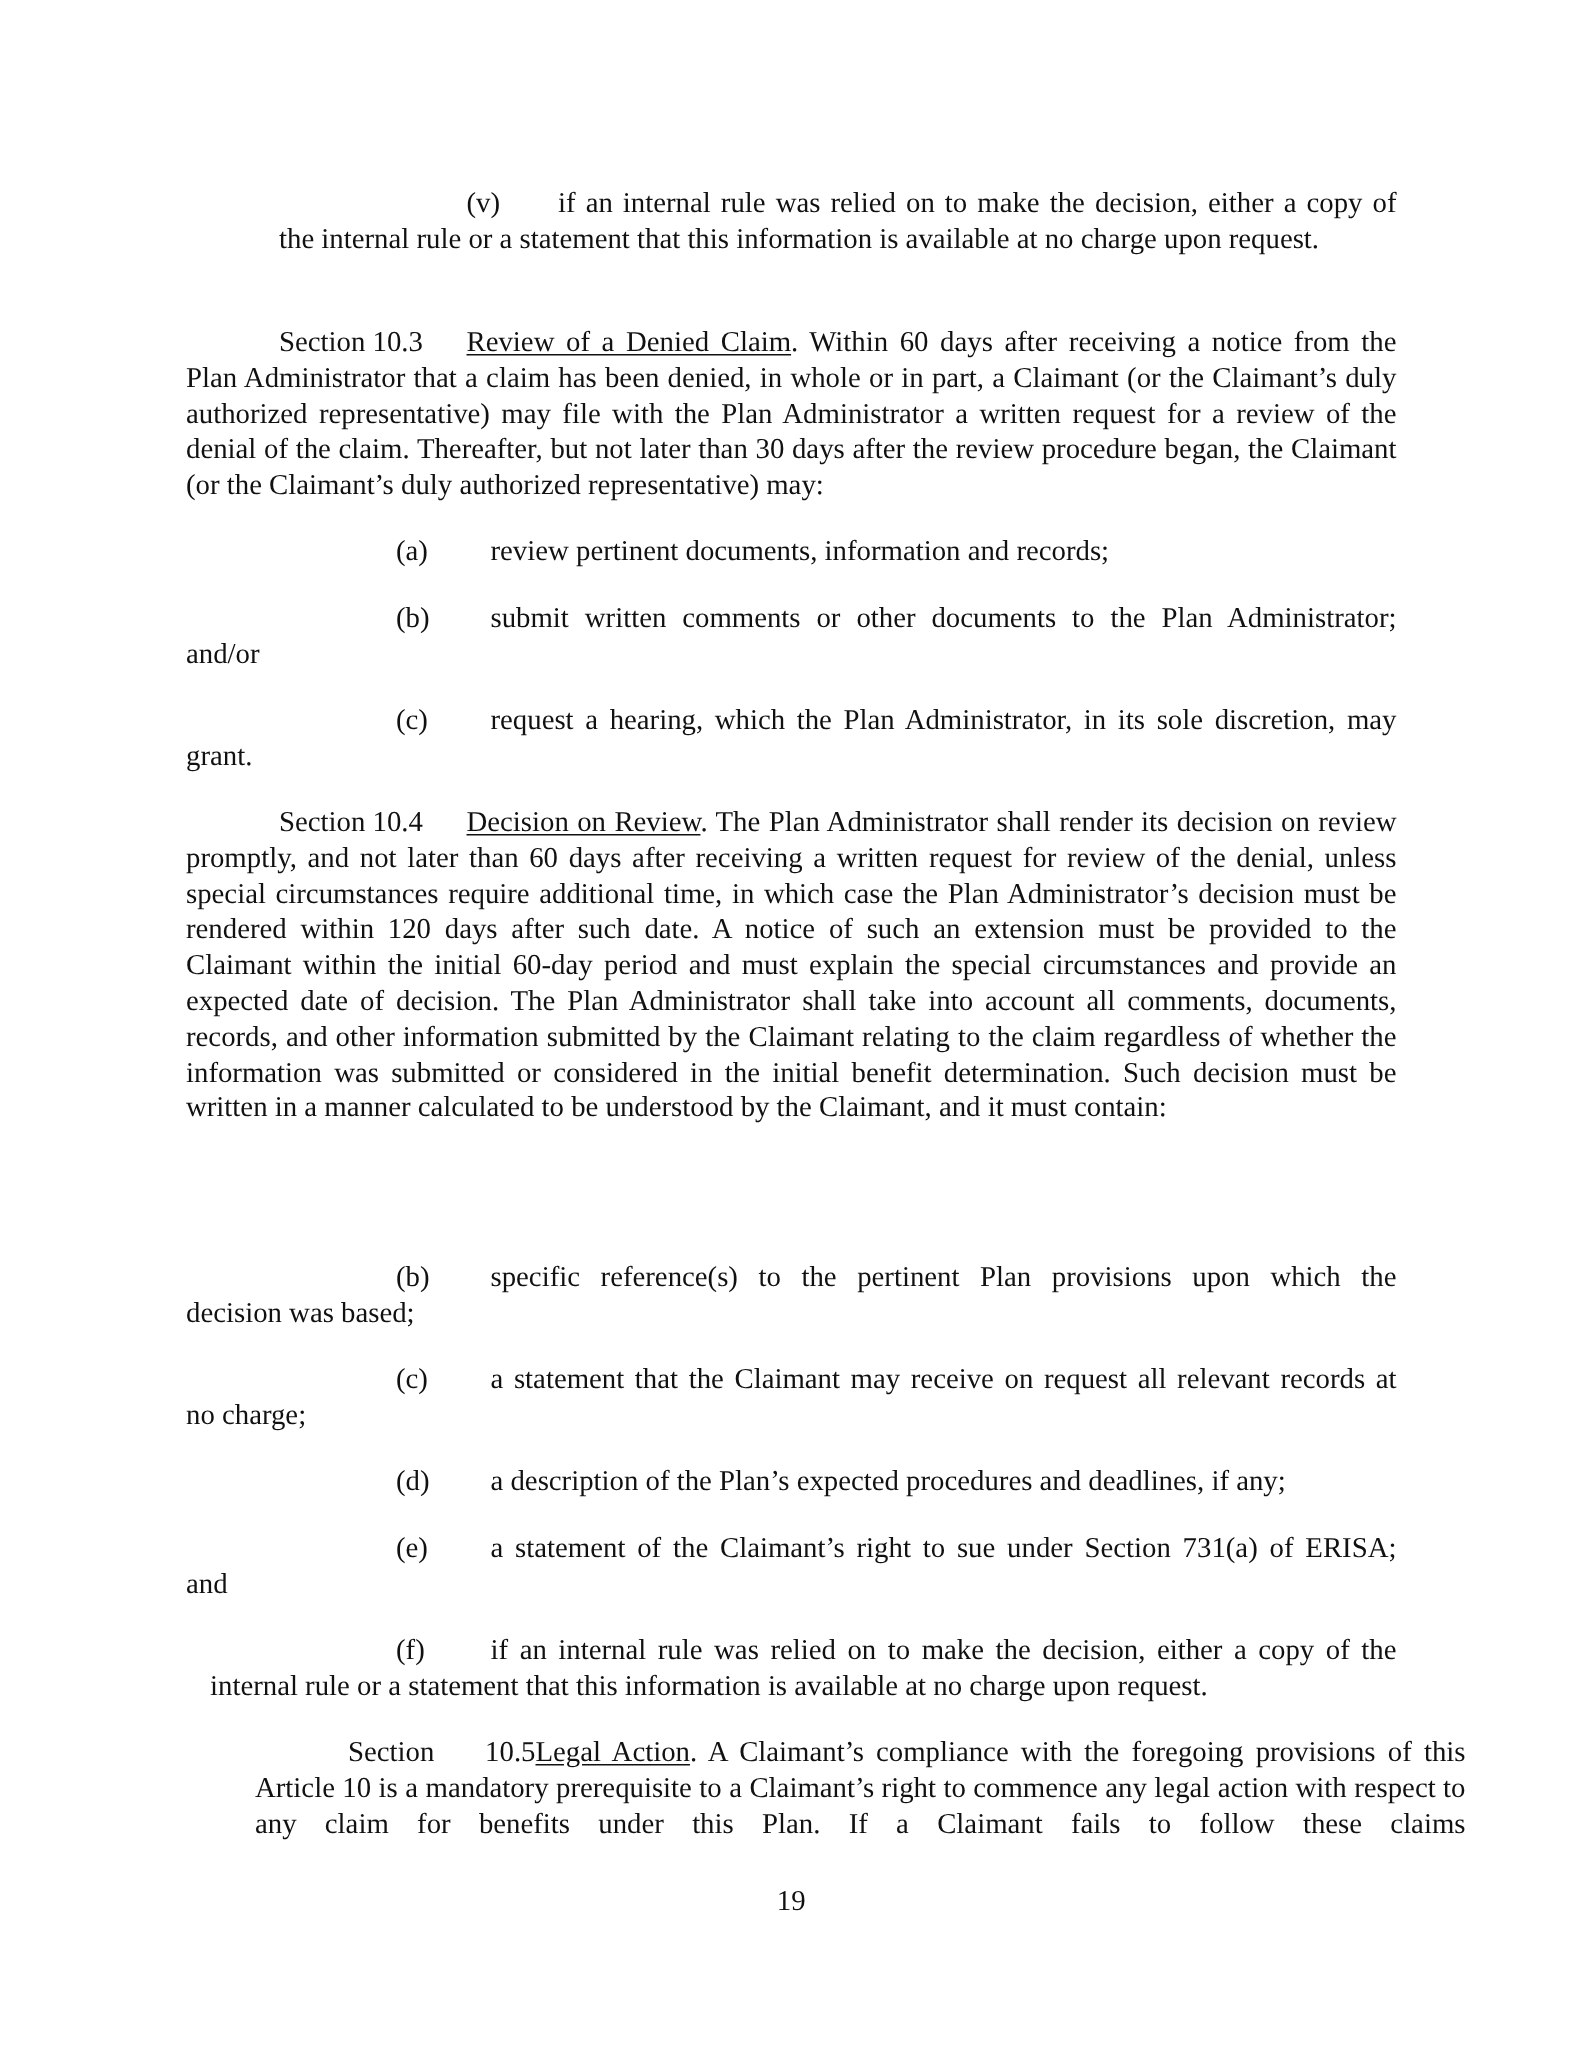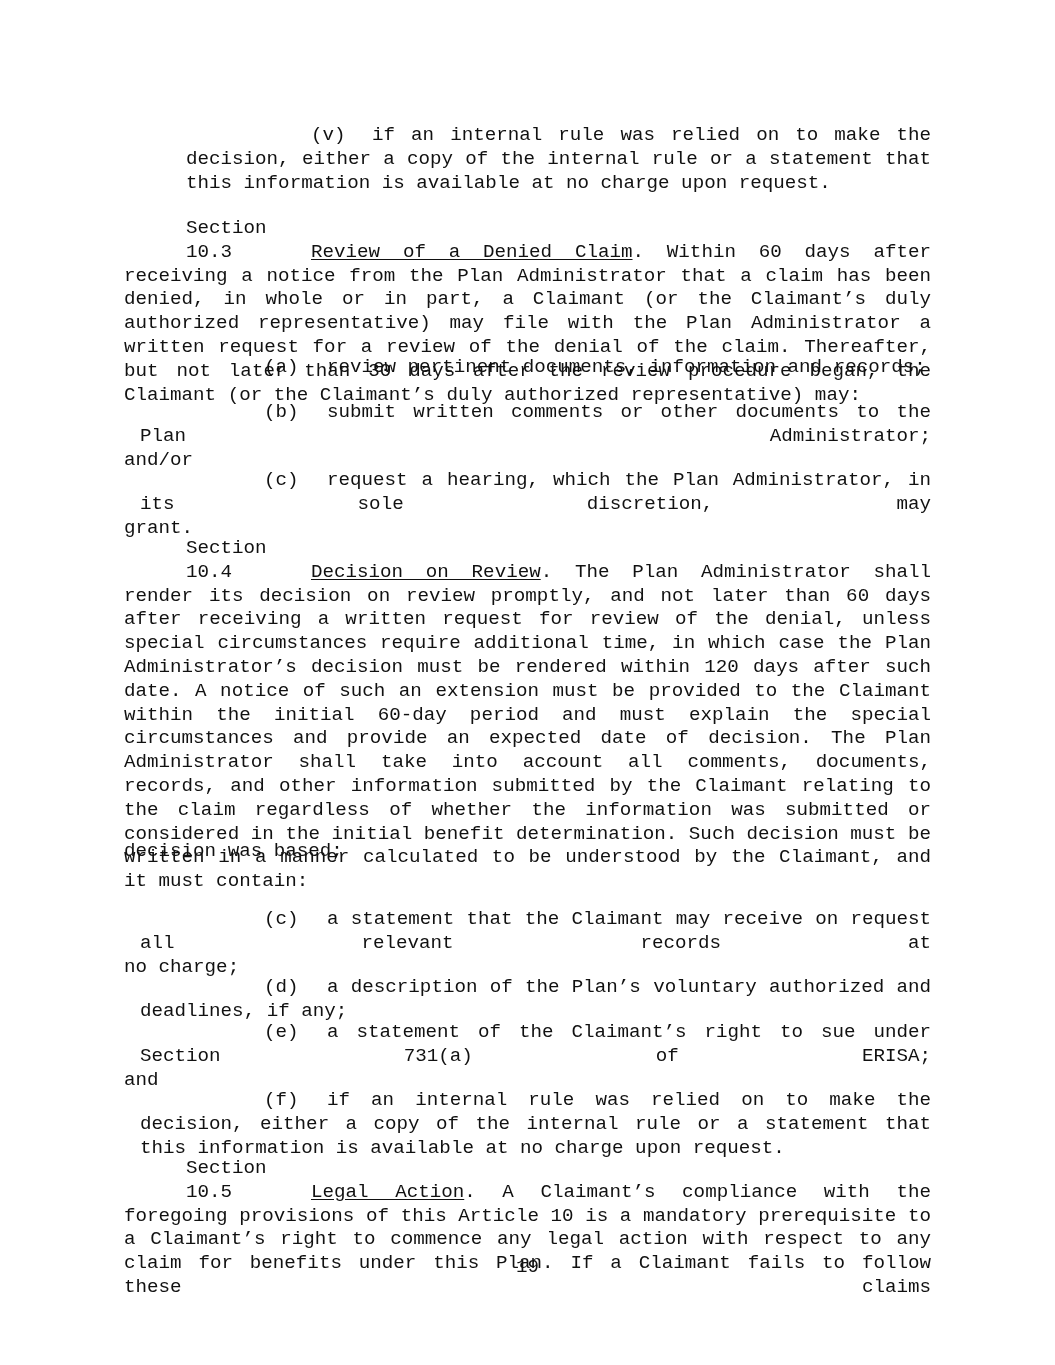--- a/index.html
+++ b/index.html
@@ -1,21 +1,21 @@
 <!DOCTYPE html>
 <html><head>
 <meta charset="utf-8">
 <style>
   html, body { margin: 0; padding: 0; background: #ffffff; }
   body {
     width: 1055px; height: 1365px; position: relative; overflow: hidden;
     font-family: "Liberation Serif", "DejaVu Serif", serif;
     font-size: 19.2px; line-height: 23.8px; color: #111111;
   }
-  .page { position: absolute; left: 0; top: 0; width: 1055px; height: 1043px; font-family: Liberation Mono, monospace; }
+  .page { position: absolute; left: 0; top: 0; width: 1055px; height: 1043px; }
   .blk { position: absolute; left: 124px; width: 807px; text-align: justify; }
   .ind-v { left: 186px; width: 745px; }
   .ind-v .first { text-indent: 125px; }
   p { margin: 0; }
   .sec { text-indent: 62px; }
   .sec-num { display: inline-block; width: 125px; text-indent: 0; }
   .u { text-decoration: underline; text-underline-offset: 2px; }
   .item { text-indent: 124px; margin-left: 16px; }
   .lbl { display: inline-block; width: 63px; text-indent: 0; }
   .lbl-v { display: inline-block; width: 61px; text-indent: 0; }
@@ -48,39 +48,40 @@
     <p class="item last-just"><span class="lbl">(c)</span><span>request a hearing, which the Plan Administrator, in its sole discretion, may</span></p>
     <p>grant.</p>
   </div>
 
   <div class="blk" style="top:537px;">
     <p class="sec"><span class="sec-num">Section 10.4</span><span class="u">Decision on Review</span><span>.  The Plan Administrator shall render its decision on review promptly, and not later than 60 days after receiving a written request for review of the denial, unless special circumstances require additional time, in which case the Plan Administrator’s decision must be rendered within 120 days after such date.  A notice of such an extension must be provided to the Claimant within the initial 60-day period and must explain the special circumstances and provide an expected date of decision.  The Plan Administrator shall take into account all comments, documents, records, and other information submitted by the Claimant relating to the claim regardless of whether the information was submitted or considered in the initial benefit determination.  Such decision must be written in a manner calculated to be understood by the Claimant, and it must contain:</span></p>
   </div>
 
 
   <div class="blk" style="top:840px;">
+    <p class="item last-just"><span class="lbl">(b)</span><span>specific reference(s) to the pertinent Plan provisions upon which the</span></p>
     <p>decision was based;</p>
   </div>
 
   <div class="blk" style="top:908px;">
     <p class="item last-just"><span class="lbl">(c)</span><span>a statement that the Claimant may receive on request all relevant records at</span></p>
     <p>no charge;</p>
   </div>
 
   <div class="blk" style="top:976px;">
-    <p class="item"><span class="lbl">(d)</span><span>a description of the Plan’s voluntary authorized and deadlines, if any;</span></p>
+    <p class="item"><span class="lbl">(d)</span><span>a description of the Plan’s expected procedures and deadlines, if any;</span></p>
   </div>
 
   <div class="blk" style="top:1021px;">
     <p class="item last-just"><span class="lbl">(e)</span><span>a statement of the Claimant’s right to sue under Section 731(a) of ERISA;</span></p>
     <p>and</p>
   </div>
 
   <div class="blk" style="top:1089px;">
     <p class="item"><span class="lbl">(f)</span><span>if an internal rule was relied on to make the decision, either a copy of the internal rule or a statement that this information is available at no charge upon request.</span></p>
   </div>
 
-  <div class="blk" style="top:1157px;">
+  <div class="blk" style="top:1157px;margin-left:46px;">
     <p class="sec last-just"><span class="sec-num">Section 10.5</span><span class="u">Legal Action</span><span>.  A Claimant’s compliance with the foregoing provisions of this Article 10 is a mandatory prerequisite to a Claimant’s right to commence any legal action with respect to any claim for benefits under this Plan.  If a Claimant fails to follow these claims</span></p>
   </div>
 
   <div class="pagenum">19</div>
 </div>
 
 </body></html>

